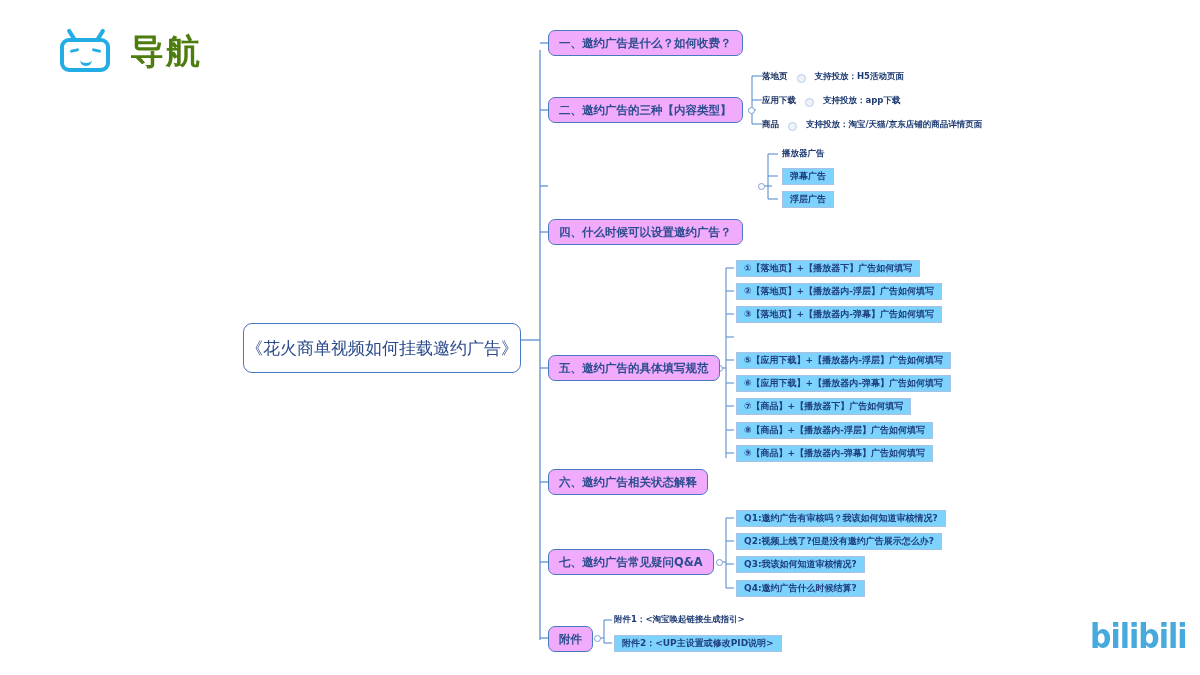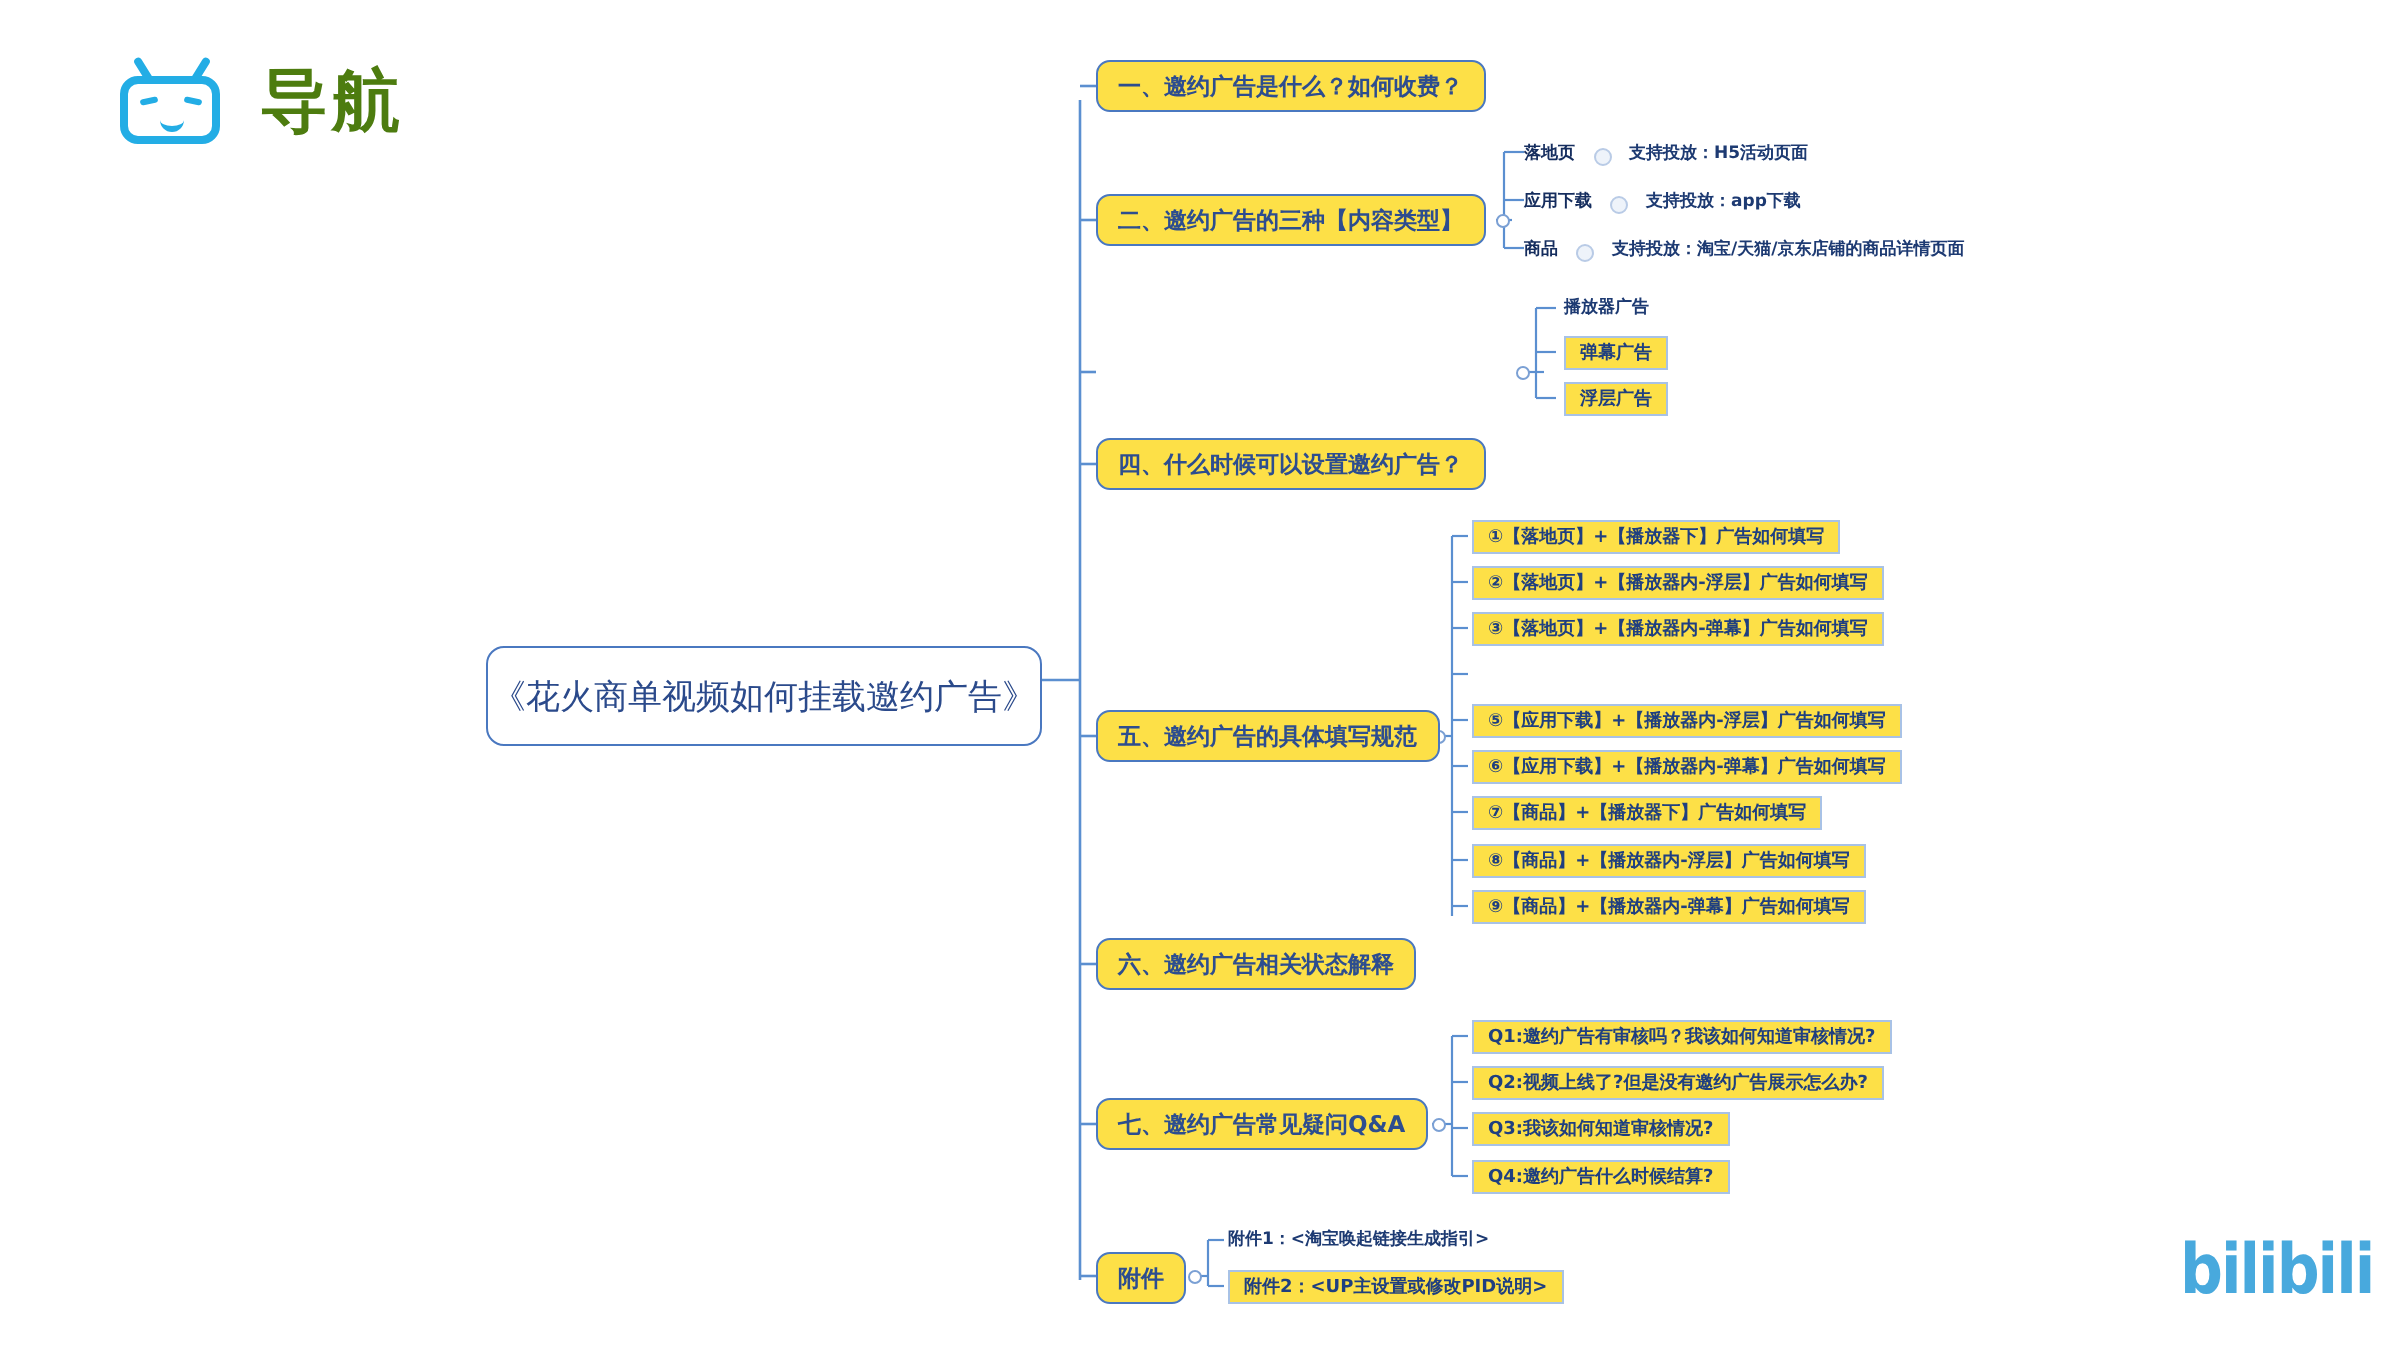--- a/index.html
+++ b/index.html
@@ -51,25 +51,25 @@
     white-space:nowrap;
     display:flex;align-items:center;
   }
   .root-node{
     border:1.5px solid #4a78c0;border-radius:9px;background:#fff;
     font-size:17px;font-weight:normal;color:#2b4a8b;
     padding:0 14px;height:50px;justify-content:center;
     box-shadow:0 0 0 0 rgba(0,0,0,0);
   }
   .lvl1{
-    border:1.5px solid #4a78c0;border-radius:7px;background:#fde047;
+    border:1.5px solid #4a78c0;border-radius:7px;background:#f0abfc;
     font-size:11.5px;font-weight:bold;padding:0 10px;height:26px;
   }
   .lvl2-box{
-    border:1px solid #a8c2e6;background:#fde047;
+    border:1px solid #a8c2e6;background:#7dd3fc;
     font-size:9px;font-weight:bold;padding:0 7px;height:17px;color:#1f3f80;
   }
   .lvl2-plain{
     font-size:8.5px;font-weight:bold;color:#1d3a72;height:14px;
   }
   .kv-row{
     position:absolute;display:flex;align-items:flex-end;
     font-size:8.5px;font-weight:bold;color:#1d3a72;white-space:nowrap;height:14px;
   }
   .kv-key{color:#152d5e;}

